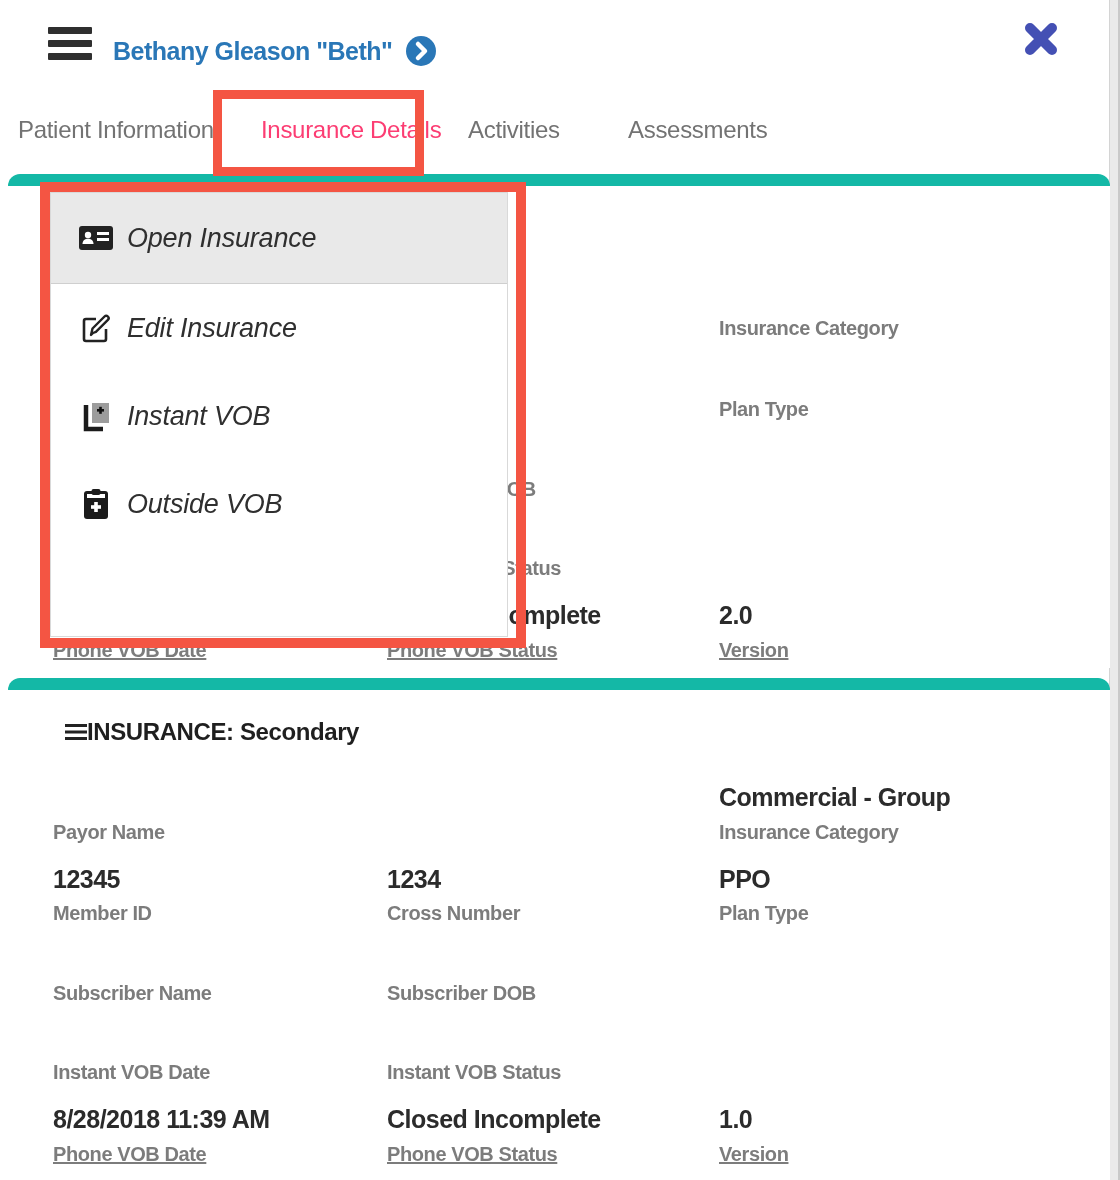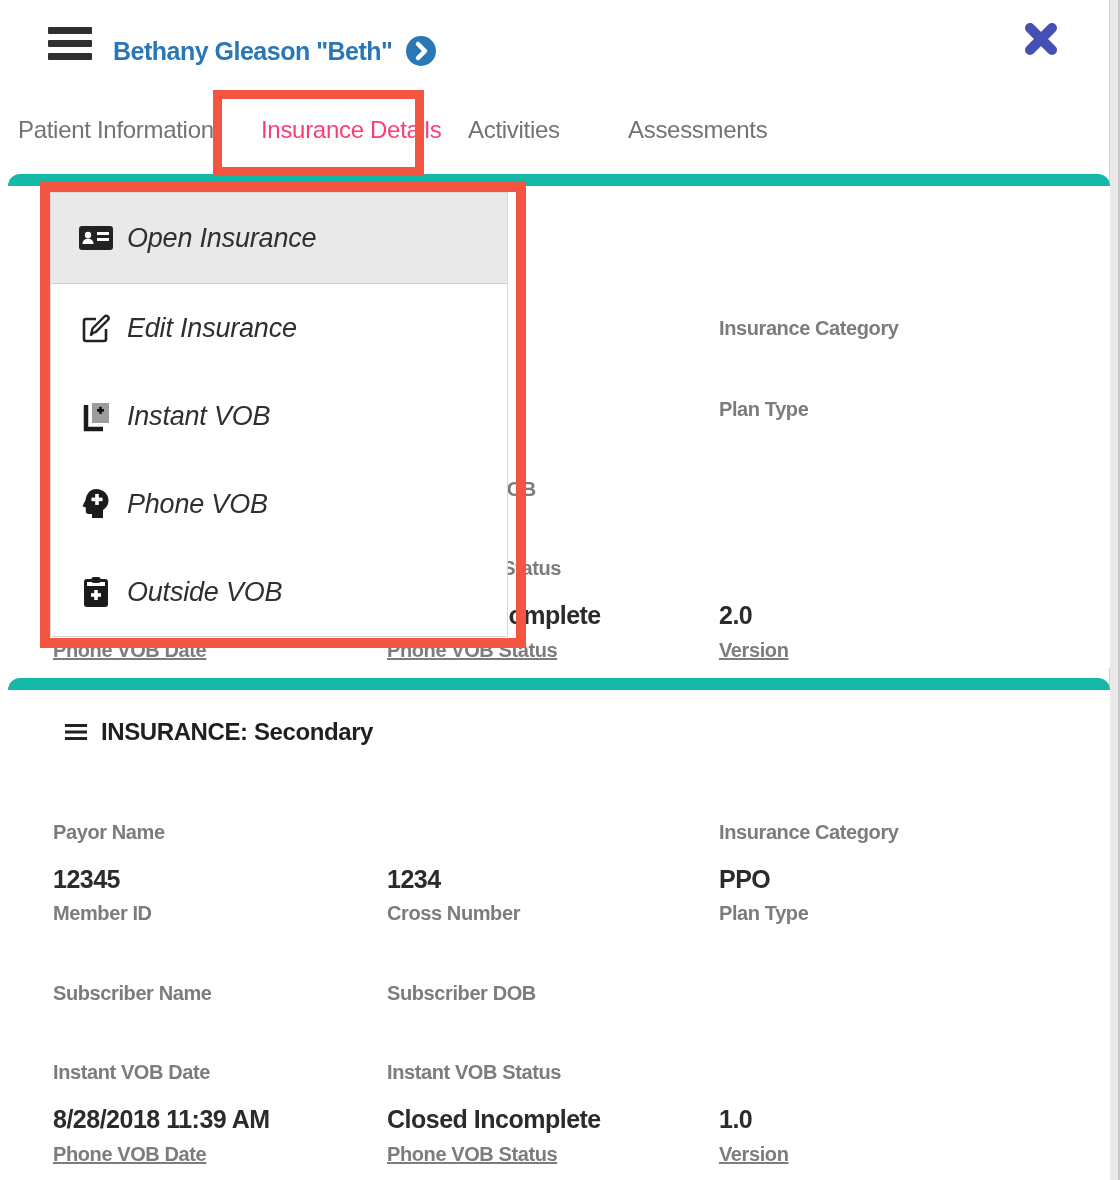--- a/index.html
+++ b/index.html
@@ -33,21 +33,21 @@
   .val{font-size:25px;font-weight:bold;color:#2b2b2b;letter-spacing:-0.5px;line-height:25px;}
   .lbl{font-size:20px;font-weight:bold;color:#7c7c7c;letter-spacing:-0.4px;line-height:20px;}
   .c1{left:45px;} .c2{left:379px;} .c3{left:711px;}
   
   .r1v{top:95px;} .r1l{top:132px;}
   .r2v{top:177px;} .r2l{top:213px;}
   .r3l{top:293px;}
   .r4l{top:372px;}
   .r5v{top:417px;} .r5l{top:454px;text-decoration:underline;}
   .section-header{position:absolute;left:57px;top:28px;display:flex;align-items:center;}
-  .section-header .title{margin-left:14px;font-size:24px;font-weight:bold;color:#1f1f1f;letter-spacing:-0.4px;}
+  .section-header .title{font-size:24px;font-weight:bold;color:#1f1f1f;letter-spacing:-0.4px;}
   
   .dropdown-menu{position:absolute;left:50px;top:192px;width:458px;height:445px;
     background:#ffffff;border:1px solid #d9d9d9;box-sizing:border-box;z-index:5;}
   .menu-item{height:88px;display:flex;align-items:center;padding-left:27px;cursor:pointer;background:#ffffff;font-style:italic;}
   .menu-item.highlighted{height:91px;background:#e9e9e9;border-bottom:1px solid #cfcfcf;box-sizing:border-box;}
   .menu-item .mi-icon{width:36px;height:34px;margin-right:13px;display:flex;align-items:center;justify-content:center;}
   .menu-item .mi-label{font-size:27px;color:#2f2f2f;letter-spacing:-0.2px;}
   
   .annotation-box{position:absolute;border:9px solid #f45543;box-sizing:border-box;z-index:10;pointer-events:none;}
   .annotation-tab{left:213px;top:90px;width:211px;height:86px;}
@@ -121,30 +121,20 @@
           <rect x="11" y="3" width="17" height="20" fill="#9c9c9c"></rect>
           <rect x="16" y="9" width="7" height="2.6" fill="#111111"></rect>
           <rect x="18.2" y="6.8" width="2.6" height="7" fill="#111111"></rect>
           <path d="M5 5 V29 H22" fill="none" stroke="#1b1b1b" stroke-width="4.5"></path>
         </svg>
       </span>
       <span class="mi-label">Instant VOB</span>
     </div>
     <div class="menu-item">
       <span class="mi-icon">
-        <svg width="32" height="32" viewBox="0 0 32 32">
-          <path d="M16 1 C23 1 28.5 6 28.5 12.5 C28.5 17 26 20 23 22 V30 H12 V26 H8.5 C6.8 26 5.8 25 5.8 23.3 V19.5 L2.5 18.3 L5.5 12 C6.5 5.6 10.5 1 16 1 Z" fill="#1b1b1b"></path>
-          <rect x="11.5" y="9.6" width="11" height="3.6" fill="#ffffff"></rect>
-          <rect x="15.2" y="5.9" width="3.6" height="11" fill="#ffffff"></rect>
-        </svg>
-      </span>
-      <span class="mi-label">Phone VOB</span>
-    </div>
-    <div class="menu-item">
-      <span class="mi-icon">
         <svg width="26" height="32" viewBox="0 0 26 32">
           <rect x="1" y="3" width="24" height="28" rx="3" fill="#1b1b1b"></rect>
           <rect x="4" y="6" width="18" height="4" fill="#ffffff"></rect>
           <rect x="8.5" y="1" width="9" height="6" rx="2" fill="#1b1b1b"></rect>
           <rect x="8" y="17.2" width="10" height="3.6" fill="#ffffff"></rect>
           <rect x="11.2" y="14" width="3.6" height="10" fill="#ffffff"></rect>
         </svg>
       </span>
       <span class="mi-label">Outside VOB</span>
     </div>
@@ -157,20 +147,21 @@
     <div class="section-header">
       <svg width="22" height="18" viewBox="0 0 22 18">
         <rect x="0" y="1" width="22" height="3" fill="#222222"></rect>
         <rect x="0" y="7.5" width="22" height="3" fill="#222222"></rect>
         <rect x="0" y="14" width="22" height="3" fill="#222222"></rect>
       </svg>
       <span class="title">INSURANCE: Secondary</span>
     </div>
 
     <div class="field lbl c1 r1l">Payor Name</div>
+    <div class="field val c3 r1v">Commercial - Group</div>
     <div class="field lbl c3 r1l">Insurance Category</div>
 
     <div class="field val c1 r2v">12345</div>
     <div class="field lbl c1 r2l">Member ID</div>
     <div class="field val c2 r2v">1234</div>
     <div class="field lbl c2 r2l">Cross Number</div>
     <div class="field val c3 r2v">PPO</div>
     <div class="field lbl c3 r2l">Plan Type</div>
 
     <div class="field lbl c1 r3l">Subscriber Name</div>

